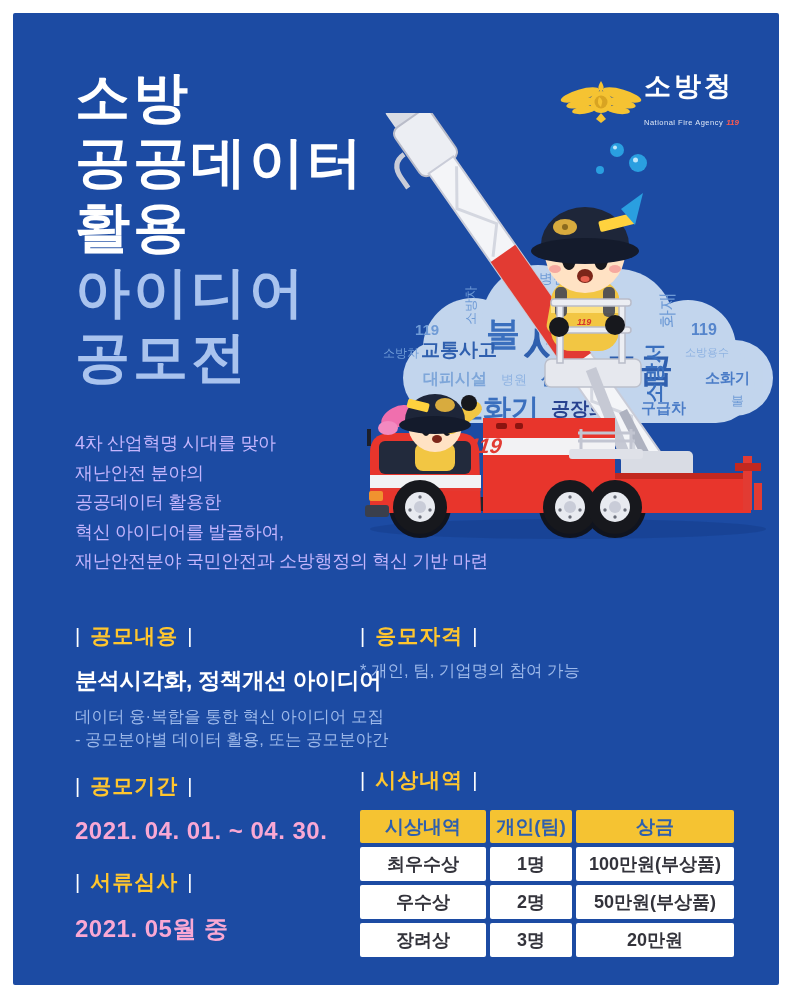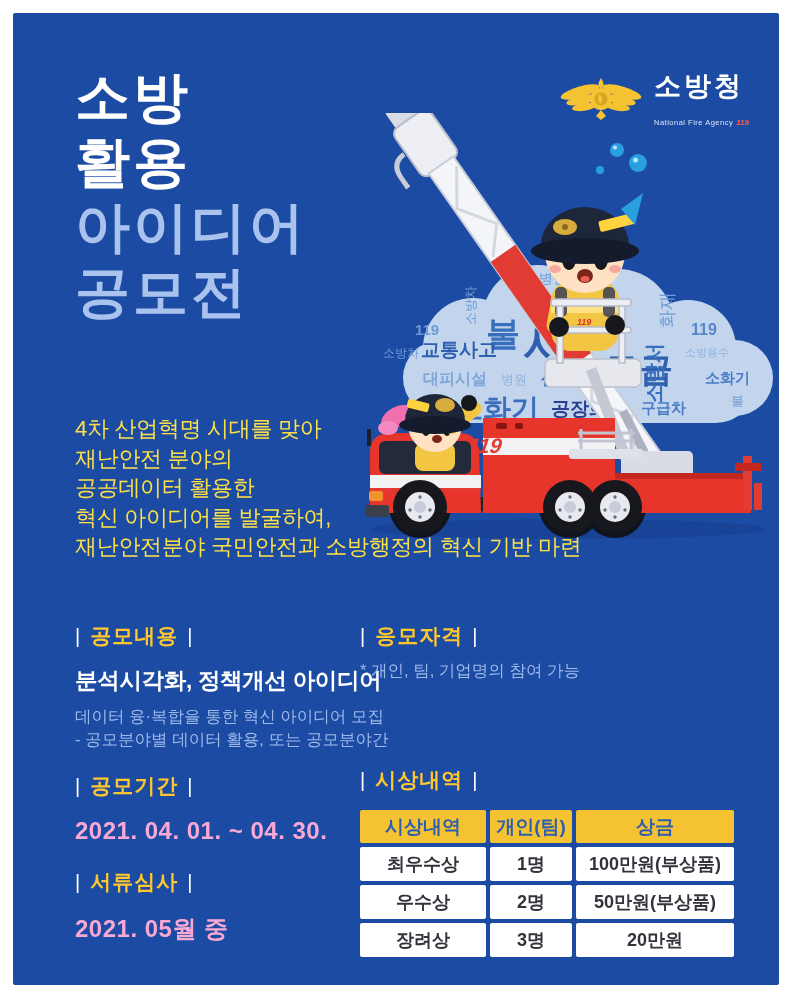--- a/index.html
+++ b/index.html
@@ -10,28 +10,28 @@
   }
   .poster{
     position:absolute;left:13px;top:13px;width:766px;height:972px;
     background:#1c4ba3;border-radius:2px;overflow:hidden;
   }
   
   .title{position:absolute;left:62px;top:52px;line-height:65px;
     font-size:55px;font-weight:800;letter-spacing:3px;color:#ffffff;}
   .title .light{color:#a9c3ee;}
   
-  .logo{position:absolute;left:545px;top:57px;display:flex;align-items:center;gap:10px;}
+  .logo{position:absolute;left:545px;top:57px;display:flex;align-items:flex-end;}
   .logo-text{display:flex;flex-direction:column;align-items:flex-start;margin-top:2px;}
   .logo-name{color:#ffffff;font-size:27px;font-weight:800;letter-spacing:3px;line-height:28px;}
   .logo-sub{display:flex;align-items:center;gap:3px;margin-top:18px;}
   .logo-sub-en{color:#dfe8f7;font-size:7.5px;letter-spacing:0.5px;}
   .logo-mark{color:#ff5a4e;font-size:8px;font-weight:800;font-style:italic;}
   
-  .intro{position:absolute;left:62px;top:401px;color:#fde047;font-size:22px;
+  .intro{position:absolute;left:62px;top:416px;color:#c4b5fd;font-size:18px;
     line-height:29.5px;font-weight:500;letter-spacing:-0.3px;}
   
   .sec{position:absolute;}
   .sec-h{display:flex;align-items:center;gap:9px;font-size:21px;font-weight:800;color:#ffc62e;letter-spacing:1px;}
   .sec-h .pipe{color:#ffffff;font-weight:400;font-size:20px;}
   .sec-heading{margin-top:15px;color:#ffffff;font-size:22.5px;font-weight:800;letter-spacing:-0.3px;}
   .sec-note{margin-top:9px;color:#9db9ea;font-size:16.5px;line-height:22.5px;font-weight:500;}
   .sec-date{margin-top:17px;color:#f9a8d4;font-size:24px;font-weight:600;letter-spacing:0.5px;}
   
   .awards-table{border-collapse:separate;border-spacing:4px;margin-top:12px;margin-left:-4px;table-layout:fixed;}
@@ -47,20 +47,21 @@
   .wc{font-family:"Liberation Sans", sans-serif;}
 </style>
 </head>
 <body>
 
 <div class="page">
   <div class="poster">
 
     <div class="title">
       <div>소방</div>
+      <div>공공데이터</div>
       <div>활용</div>
       <div class="light">아이디어</div>
       <div class="light">공모전</div>
     </div>
 
     <div class="logo">
       <svg width="86" height="50" viewBox="0 0 86 50">
         <g fill="#f5c332">
           <ellipse cx="22" cy="18" rx="20" ry="5.5" transform="rotate(-16 22 18)"></ellipse>
           <ellipse cx="24" cy="26" rx="16" ry="4.5" transform="rotate(-12 24 26)"></ellipse>

